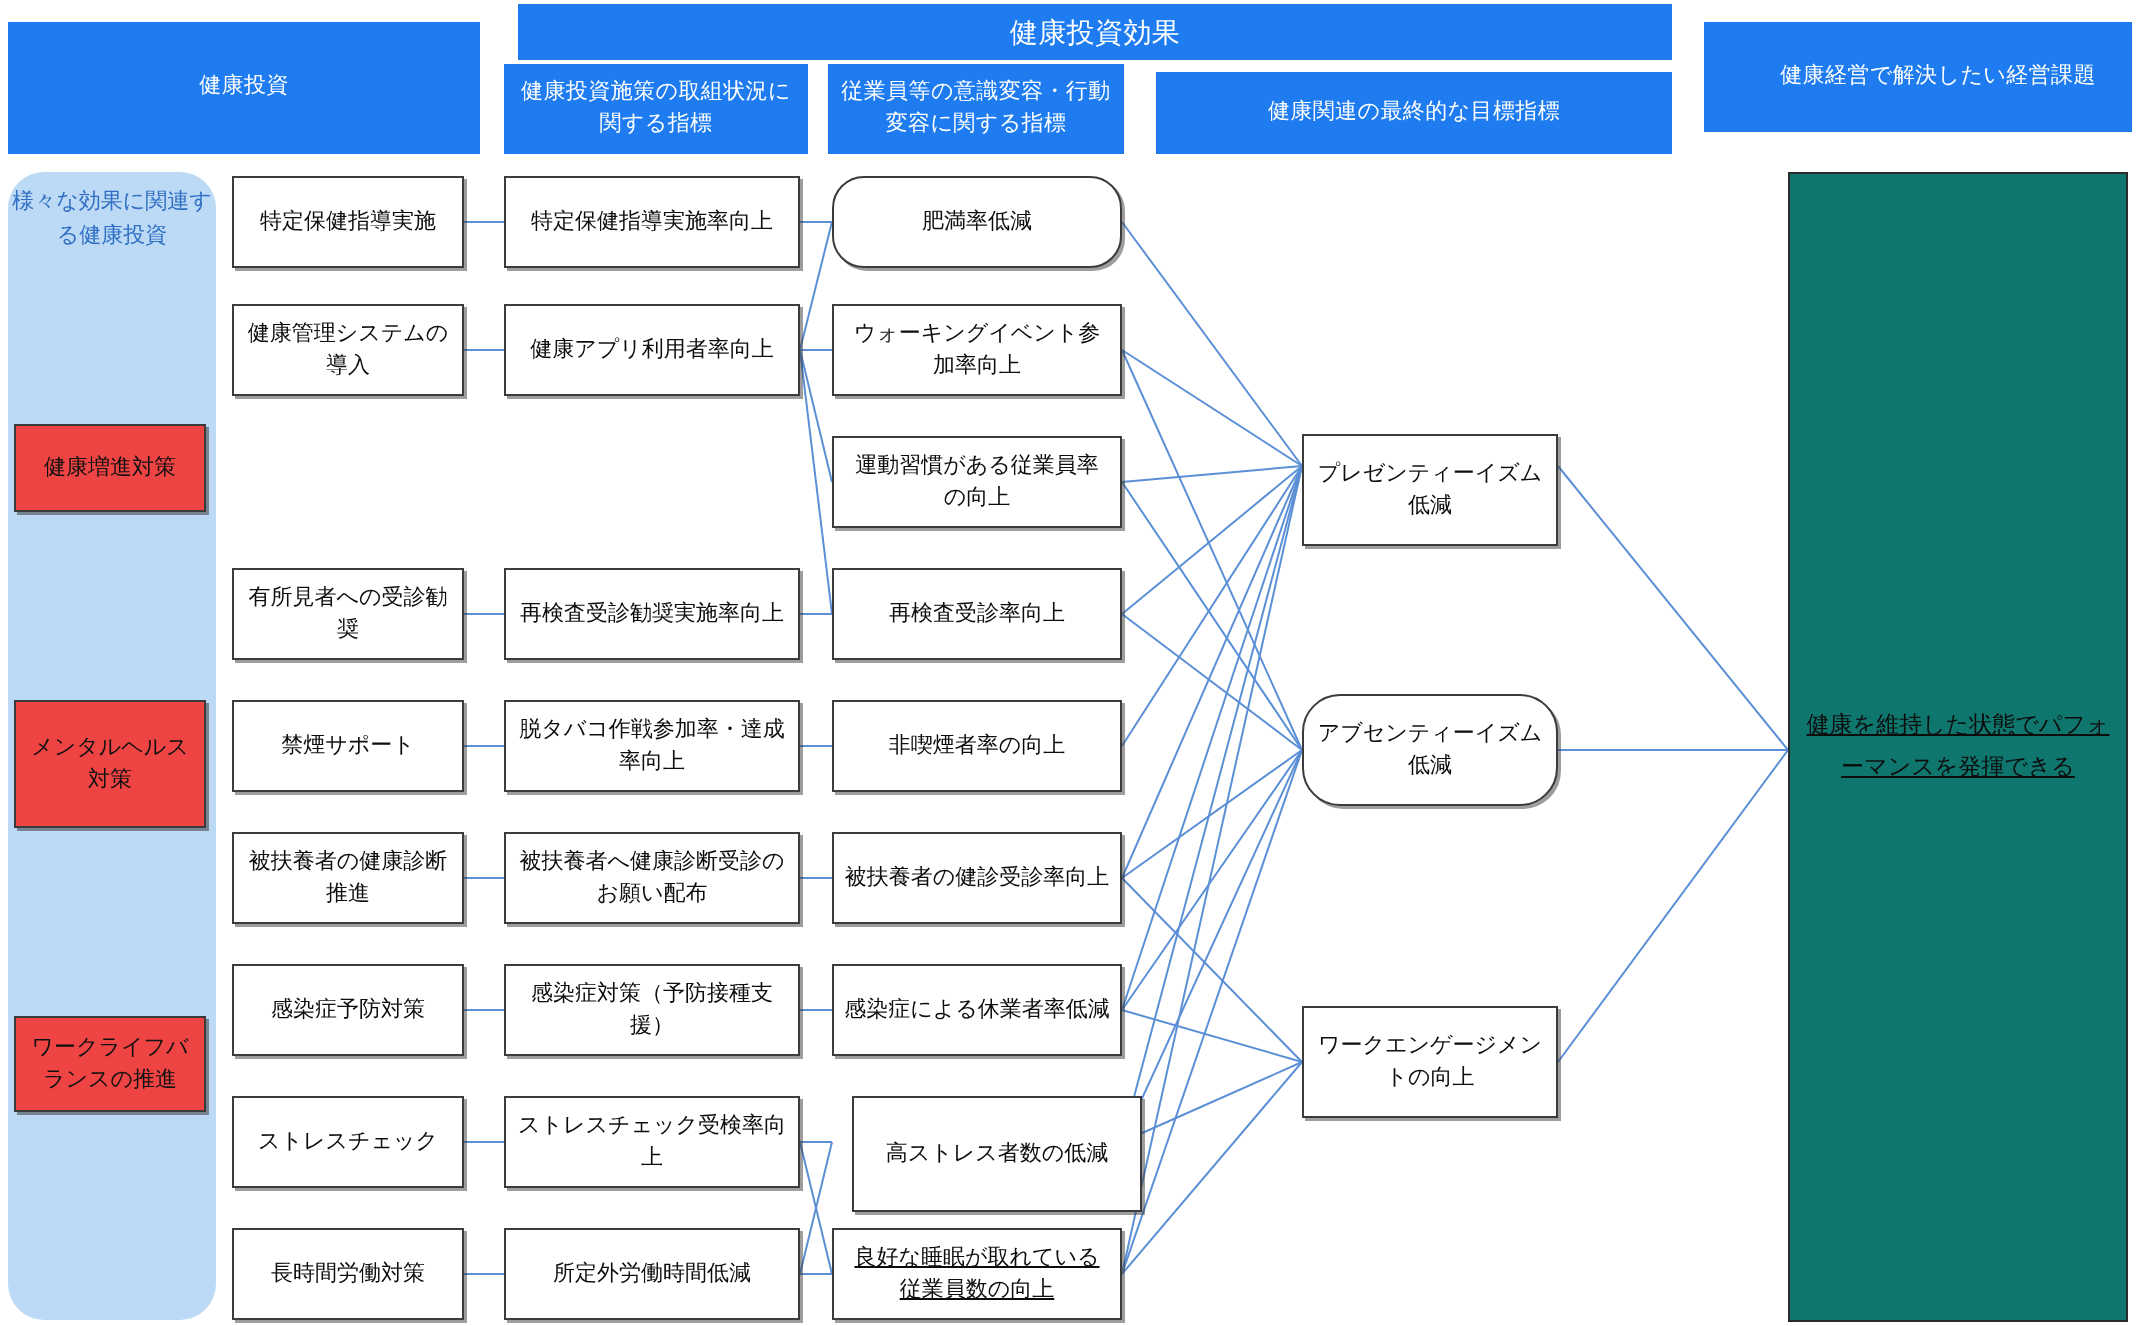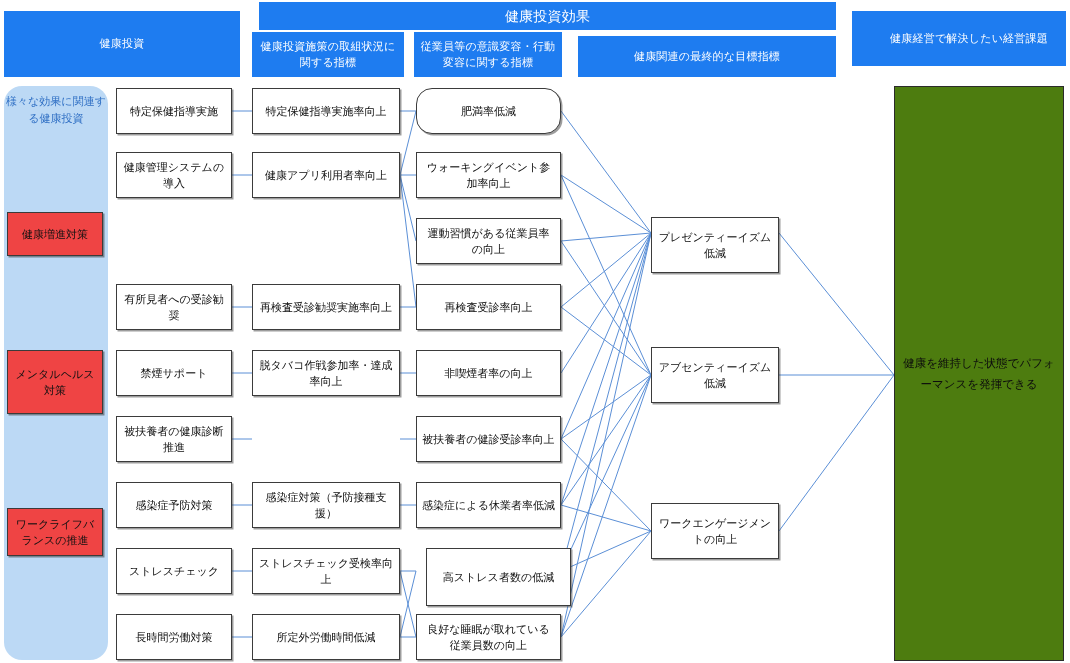--- a/index.html
+++ b/index.html
@@ -67,31 +67,32 @@
     justify-content:center;
     text-align:center;
     font-size:11px;
     line-height:1.5;
     color:#0d0d0d;
     box-sizing:border-box;
     padding:2px 5px;
   }
   .outcome{
     position:absolute;
-    background:#4d7c0f;
+    background:#0f766e;
     border:1.6px solid #2b2b2b;
     display:flex;
     align-items:center;
     justify-content:center;
     text-align:center;
     font-size:11.5px;
     line-height:1.75;
     color:#0d0d0d;
     box-sizing:border-box;
     padding:20px 8px;
+    text-decoration:underline;
   }
   svg#edges{
     position:absolute;
     left:0;top:0;
     width:1070px;height:663px;
     pointer-events:none;
   }
   svg#edges line{
     stroke:#5b8fd6;
     stroke-width:1;
@@ -228,20 +229,23 @@
   </div>
   <div class="node" style="left:252px;top:152px;width:148px;height:46px;">
     <span>健康アプリ利用者率向上</span>
   </div>
   <div class="node" style="left:252px;top:284px;width:148px;height:46px;">
     <span>再検査受診勧奨実施率向上</span>
   </div>
   <div class="node" style="left:252px;top:350px;width:148px;height:46px;">
     <span>脱タバコ作戦参加率・達成率向上</span>
   </div>
+  <div class="node" style="left:252px;top:416px;width:148px;height:46px;">
+    <span>被扶養者へ健康診断受診のお願い配布</span>
+  </div>
   <div class="node" style="left:252px;top:482px;width:148px;height:46px;">
     <span>感染症対策（予防接種支援）</span>
   </div>
   <div class="node" style="left:252px;top:548px;width:148px;height:46px;">
     <span>ストレスチェック受検率向上</span>
   </div>
   <div class="node" style="left:252px;top:614px;width:148px;height:46px;">
     <span>所定外労働時間低減</span>
   </div>
 
@@ -262,28 +266,28 @@
   </div>
   <div class="node" style="left:416px;top:416px;width:145px;height:46px;">
     <span>被扶養者の健診受診率向上</span>
   </div>
   <div class="node" style="left:416px;top:482px;width:145px;height:46px;">
     <span>感染症による休業者率低減</span>
   </div>
   <div class="node" style="left:410px;top:548px;width:145px;height:58px;margin-left:16px;">
     <span>高ストレス者数の低減</span>
   </div>
-  <div class="node" style="left:416px;top:614px;width:145px;height:46px;">
+  <div class="node" style="left:416px;top:614px;width:145px;height:46px;text-decoration:underline;">
     <span>良好な睡眠が取れている従業員数の向上</span>
   </div>
 
   <div class="node" style="left:651px;top:205px;width:128px;height:56px;margin-top:12px;">
     <span>プレゼンティーイズム低減</span>
   </div>
-  <div class="node" style="left:651px;top:347px;width:128px;height:56px;">
+  <div class="node" style="left:651px;top:347px;width:128px;height:56px;border-radius:19px;">
     <span>アブセンティーイズム低減</span>
   </div>
   <div class="node" style="left:651px;top:503px;width:128px;height:56px;">
     <span>ワークエンゲージメントの向上</span>
   </div>
 
   <div class="outcome" style="left:894px;top:86px;width:170px;height:575px;">
     <span>健康を維持した状態でパフォーマンスを発揮できる</span>
   </div>
 

